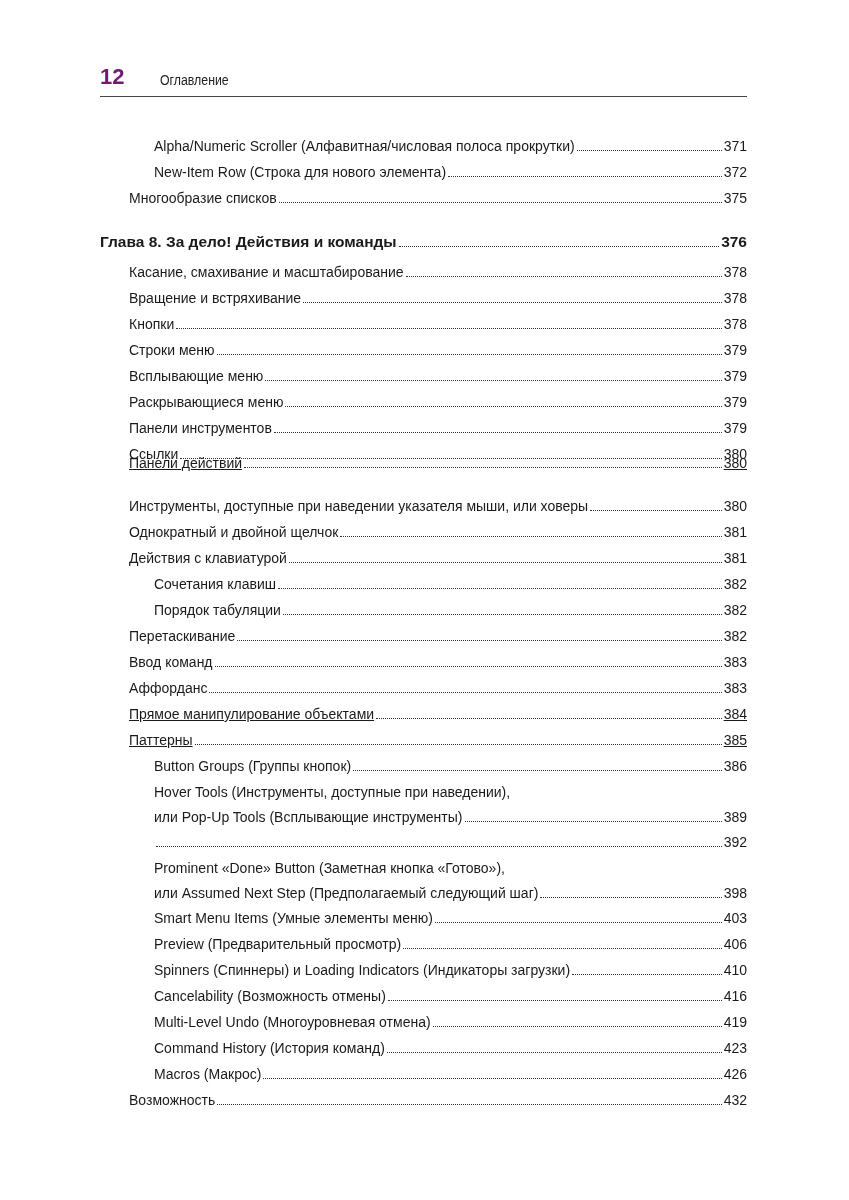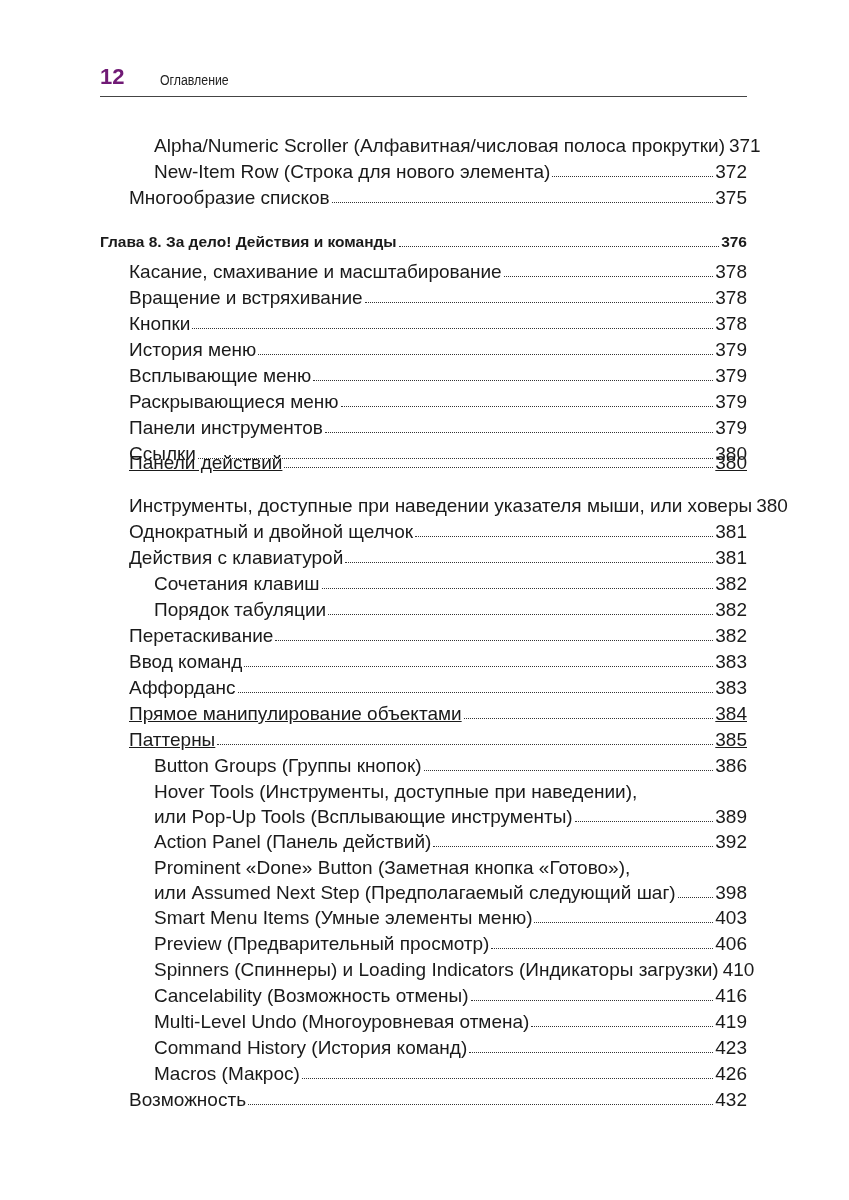--- a/index.html
+++ b/index.html
@@ -6,21 +6,21 @@
   body {
     width: 849px; height: 1200px; position: relative; overflow: hidden;
     font-family: "Liberation Sans", "DejaVu Sans", sans-serif; color: #1a1a1a;
   }
   .header { position: absolute; left: 100px; top: 62px; width: 646px; height: 34px; }
   .page-num { position: absolute; left: 0; top: 2px; font-size: 22px; font-weight: bold; color: #701a75; }
   .running-title { position: absolute; left: 60px; top: 10px; font-size: 14px; color: #222; transform: scaleX(0.88); transform-origin: left; }
   .rule { position: absolute; left: 100px; top: 96px; width: 647px; height: 1px; background: #444; }
 
   .toc { position: absolute; left: 100px; top: 136px; width: 647px; }
-  .entry { position: absolute; left: 0; width: 647px; font-size: 19px; line-height: 20px; }
+  .entry { position: absolute; left: 0; width: 647px; font-size: 14px; line-height: 20px; }
   .entry .row { display: flex; align-items: baseline; }
   .entry .title { white-space: nowrap; }
   .entry .leader {
     flex: 1; margin: 0 2px; height: 1px; align-self: flex-end; margin-bottom: 5px;
     border-bottom: 1.2px dotted #333;
   }
   .entry .page { white-space: nowrap; }
   .entry .line1 { white-space: nowrap; }
   .lvl1 { padding-left: 29px; box-sizing: border-box; }
   .lvl2 { padding-left: 54px; box-sizing: border-box; }
@@ -80,21 +80,21 @@
     </div>
     <div class="entry lvl1" style="top: 178px; text-align: center;">
       <div class="row">
         <span class="title">Кнопки</span>
         <span class="leader"></span>
         <span class="page">378</span>
       </div>
     </div>
     <div class="entry lvl1" style="top: 204px;">
       <div class="row">
-        <span class="title">История меню</span>
+        <span class="title">Строки меню</span>
         <span class="leader"></span>
         <span class="page">379</span>
       </div>
     </div>
     <div class="entry lvl1" style="top: 230px;">
       <div class="row">
         <span class="title">Всплывающие меню</span>
         <span class="leader"></span>
         <span class="page">379</span>
       </div>
@@ -207,21 +207,20 @@
     <div class="entry lvl2" style="top: 646px;">
       <div class="line1" style="margin-bottom: 5px;">Hover Tools (Инструменты, доступные при наведении),</div>
       <div class="row">
         <span class="title">или Pop-Up Tools (Всплывающие инструменты)</span>
         <span class="leader"></span>
         <span class="page">389</span>
       </div>
     </div>
     <div class="entry lvl2" style="top: 696px;">
       <div class="row">
-        <span class="title">Action Panel (Панель действий)</span>
         <span class="leader"></span>
         <span class="page">392</span>
       </div>
     </div>
     <div class="entry lvl2" style="top: 722px;">
       <div class="line1" style="margin-bottom: 5px;">Prominent «Done» Button (Заметная кнопка «Готово»),</div>
       <div class="row">
         <span class="title">или Assumed Next Step (Предполагаемый следующий шаг)</span>
         <span class="leader"></span>
         <span class="page">398</span>

